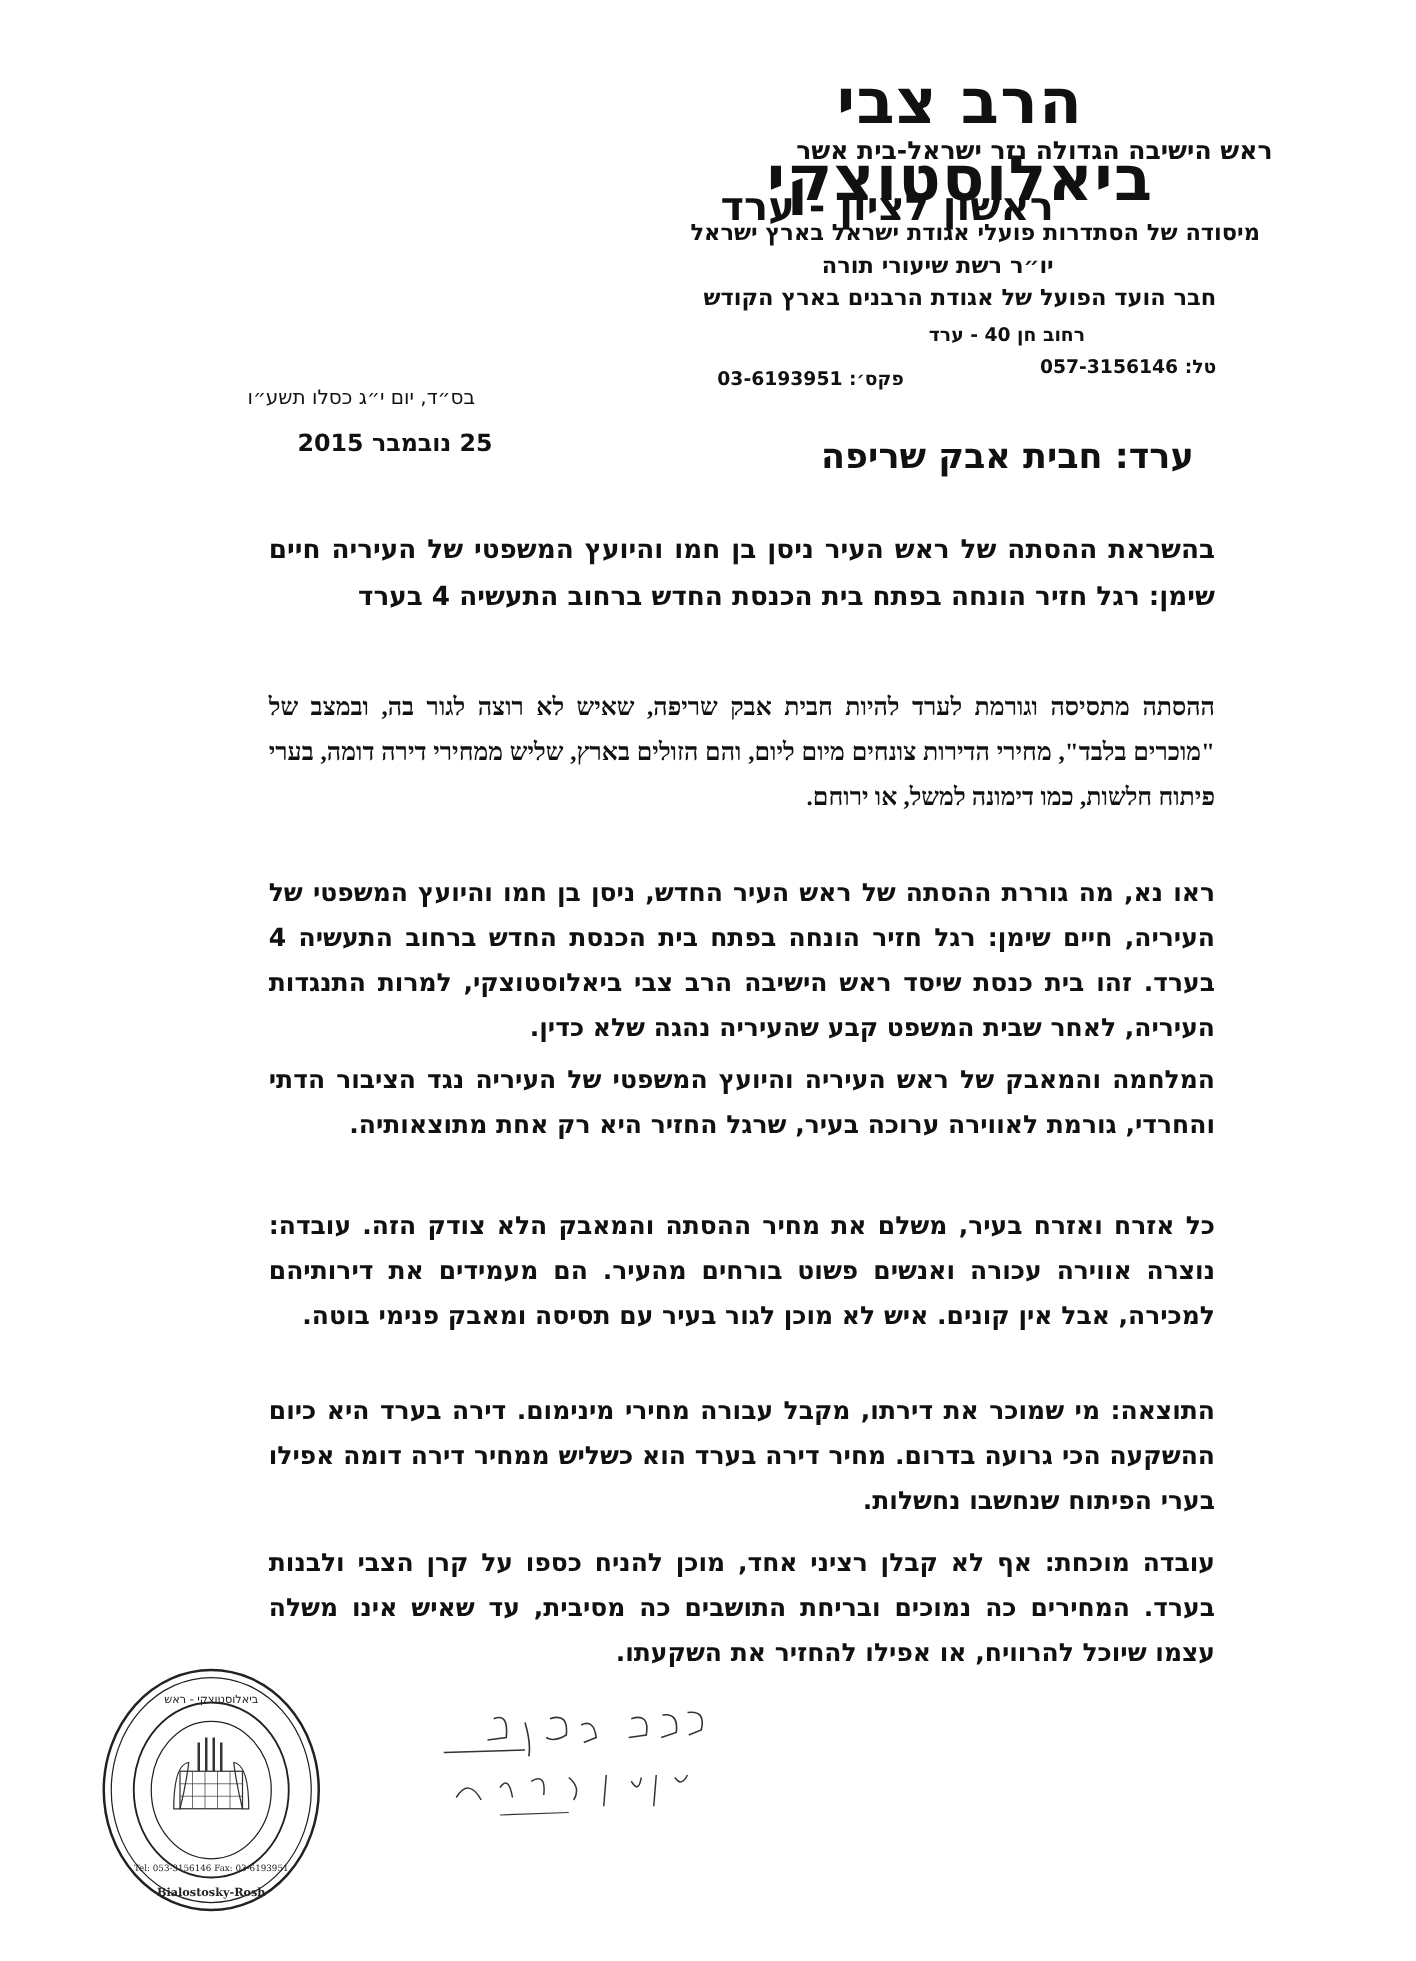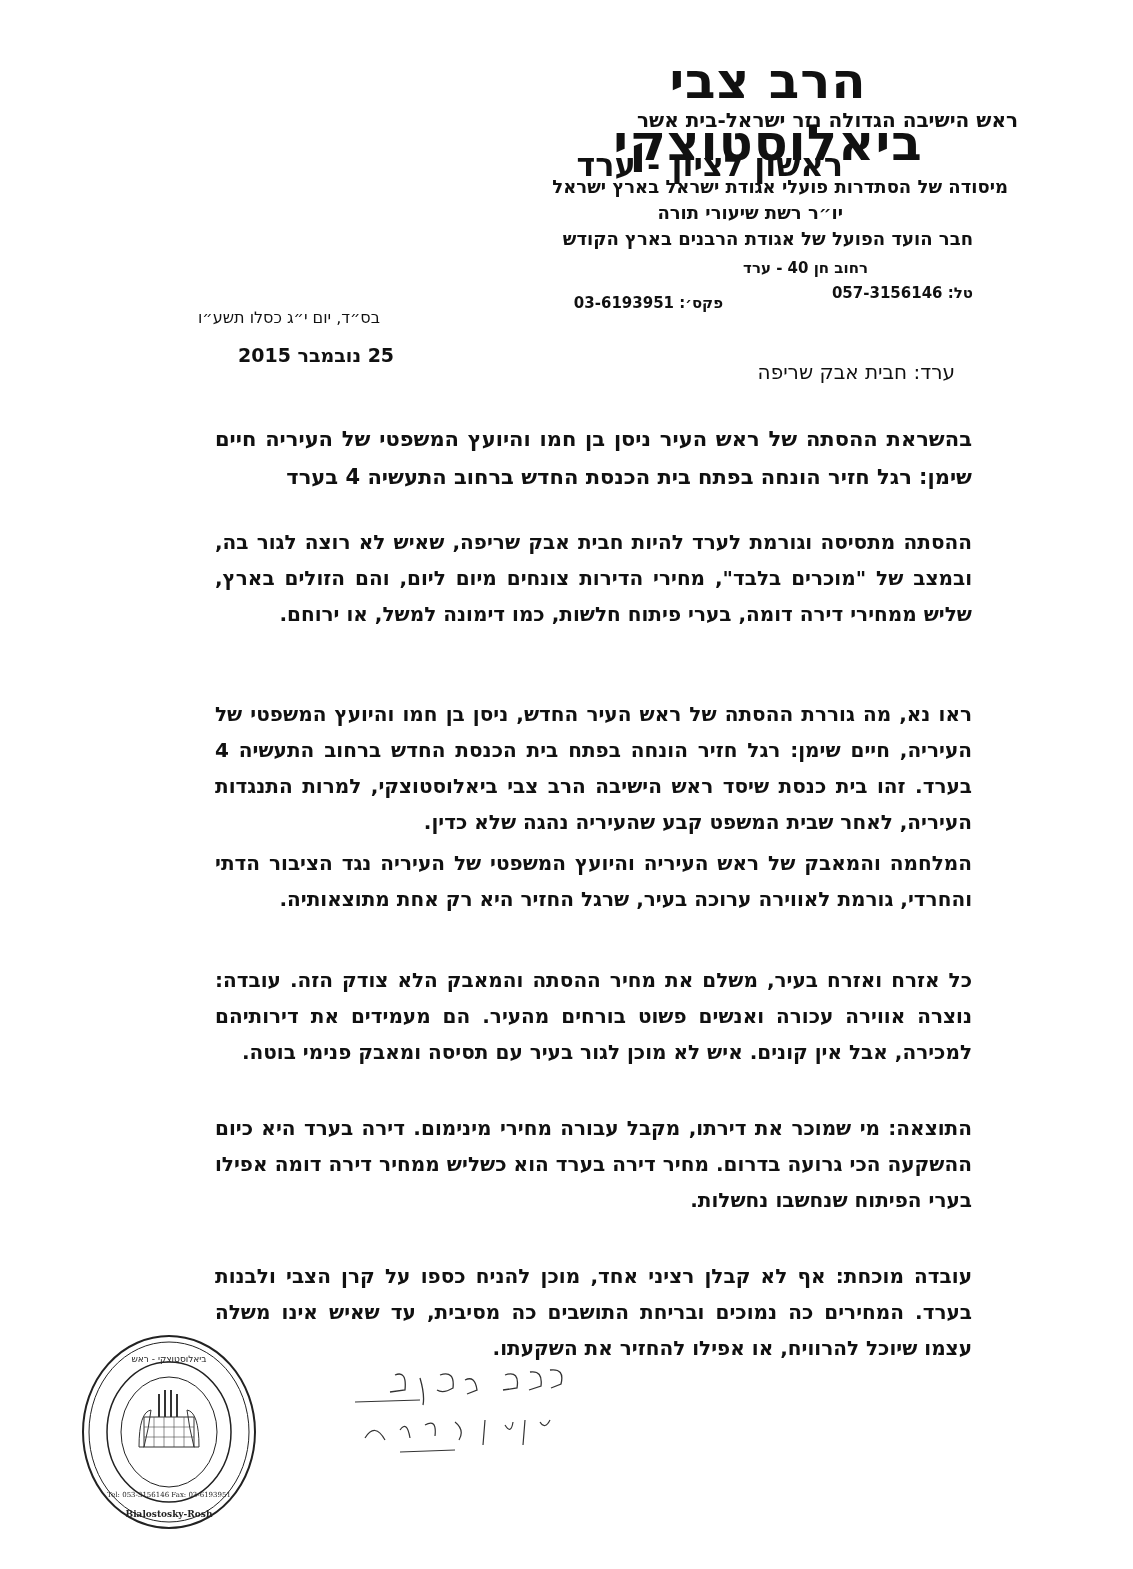--- a/index.html
+++ b/index.html
@@ -6,21 +6,21 @@
   body { width:1133px; height:1569px; position:relative; overflow:hidden; font-family:"DejaVu Sans", sans-serif; color:#111; }
   .rtl { direction:rtl; unicode-bidi:plaintext; }
   .letterhead { position:absolute; right:125px; top:40px; width:520px; text-align:center; }
   .lh-name { font-size:50px; font-weight:bold; letter-spacing:1px; line-height:62px; position:absolute; right:0; top:10px; width:480px; text-align:center; }
   .lh-title { font-size:20px; font-weight:bold; position:absolute; right:-10px; top:68px; white-space:nowrap; }
   .lh-city { font-size:32px; font-weight:bold; position:absolute; right:165px; top:106px; white-space:nowrap; }
   .lh-line { font-size:18px; font-weight:bold; position:absolute; white-space:nowrap; }
   .lh-small { font-size:15px; font-weight:bold; position:absolute; white-space:nowrap; }
   .date-heb { position:absolute; left:198px; top:308px; font-size:16px; white-space:nowrap; }
   .date-greg { position:absolute; left:238px; top:344px; font-size:19px; font-weight:bold; white-space:nowrap; }
-  .headline { position:absolute; right:178px; top:360px; font-size:20px; font-weight:normal; white-space:nowrap; }
+  .headline { position:absolute; right:178px; top:348px; font-size:28px; font-weight:bold; white-space:nowrap; }
   .para { position:absolute; left:215px; width:757px; font-size:20px; font-weight:bold; line-height:36px; text-align:justify; text-align-last:right; }
   .sub { font-size:21px; line-height:38px; }
   .seal { position:absolute; left:79px; top:1332px; width:180px; height:200px; }
   .signature { position:absolute; left:345px; top:1360px; width:240px; height:110px; }
 </style>
 </head>
 <body>
 
 <div class="letterhead rtl">
   <div class="lh-name">הרב צבי ביאלוסטוצקי</div>
@@ -34,26 +34,26 @@
 <div class="lh-small rtl" style="right:160px; top:284px;">טל: 057-3156146</div>
 <div class="lh-small rtl" style="right:410px; top:284px;margin-top:10px;">פקס׳: 03-6193951</div>
 
 <div class="date-heb rtl">בס״ד, יום י״ג כסלו תשע״ו</div>
 <div class="date-greg rtl">25 נובמבר 2015</div>
 
 <div class="headline rtl">ערד: חבית אבק שריפה</div>
 
 <div class="para sub rtl" style="top:420px;">בהשראת ההסתה של ראש העיר ניסן בן חמו והיועץ המשפטי של העיריה חיים שימן: רגל חזיר הונחה בפתח בית הכנסת החדש ברחוב התעשיה 4 בערד</div>
 
-<div class="para rtl" style="top:524px;">ההסתה מתסיסה וגורמת לערד להיות חבית אבק שריפה, שאיש לא רוצה לגור בה, ובמצב של "מוכרים בלבד", מחירי הדירות צונחים מיום ליום, והם הזולים בארץ, שליש ממחירי דירה דומה, בערי פיתוח חלשות, כמו דימונה למשל, או ירוחם.</div>
+<div class="para rtl" style="top:548px;font-family:Liberation Serif, serif;">ההסתה מתסיסה וגורמת לערד להיות חבית אבק שריפה, שאיש לא רוצה לגור בה, ובמצב של "מוכרים בלבד", מחירי הדירות צונחים מיום ליום, והם הזולים בארץ, שליש ממחירי דירה דומה, בערי פיתוח חלשות, כמו דימונה למשל, או ירוחם.</div>
 <div class="para rtl" style="top:696px;">ראו נא, מה גוררת ההסתה של ראש העיר החדש, ניסן בן חמו והיועץ המשפטי של העיריה, חיים שימן: רגל חזיר הונחה בפתח בית הכנסת החדש ברחוב התעשיה 4 בערד. זהו בית כנסת שיסד ראש הישיבה הרב צבי ביאלוסטוצקי, למרות התנגדות העיריה, לאחר שבית המשפט קבע שהעיריה נהגה שלא כדין.</div>
 <div class="para rtl" style="top:845px;">המלחמה והמאבק של ראש העיריה והיועץ המשפטי של העיריה נגד הציבור הדתי והחרדי, גורמת לאווירה ערוכה בעיר, שרגל החזיר היא רק אחת מתוצאותיה.</div>
 <div class="para rtl" style="top:962px;">כל אזרח ואזרח בעיר, משלם את מחיר ההסתה והמאבק הלא צודק הזה. עובדה: נוצרה אווירה עכורה ואנשים פשוט בורחים מהעיר. הם מעמידים את דירותיהם למכירה, אבל אין קונים. איש לא מוכן לגור בעיר עם תסיסה ומאבק פנימי בוטה.</div>
 <div class="para rtl" style="top:1110px;">התוצאה: מי שמוכר את דירתו, מקבל עבורה מחירי מינימום. דירה בערד היא כיום ההשקעה הכי גרועה בדרום. מחיר דירה בערד הוא כשליש ממחיר דירה דומה אפילו בערי הפיתוח שנחשבו נחשלות.</div>
-<div class="para rtl" style="top:1232px;margin-top:26px;">עובדה מוכחת: אף לא קבלן רציני אחד, מוכן להניח כספו על קרן הצבי ולבנות בערד. המחירים כה נמוכים ובריחת התושבים כה מסיבית, עד שאיש אינו משלה עצמו שיוכל להרוויח, או אפילו להחזיר את השקעתו.</div>
+<div class="para rtl" style="top:1232px;">עובדה מוכחת: אף לא קבלן רציני אחד, מוכן להניח כספו על קרן הצבי ולבנות בערד. המחירים כה נמוכים ובריחת התושבים כה מסיבית, עד שאיש אינו משלה עצמו שיוכל להרוויח, או אפילו להחזיר את השקעתו.</div>
 
 <div class="seal">
   <svg width="180" height="200" viewBox="0 0 180 200">
     <ellipse cx="90" cy="100" rx="86" ry="96" fill="none" stroke="#222" stroke-width="2"></ellipse>
     <ellipse cx="90" cy="100" rx="80" ry="90" fill="none" stroke="#222" stroke-width="1"></ellipse>
     <ellipse cx="90" cy="100" rx="62" ry="70" fill="none" stroke="#222" stroke-width="1.5"></ellipse>
     <ellipse cx="90" cy="100" rx="48" ry="55" fill="none" stroke="#222" stroke-width="1"></ellipse>
     <rect x="65" y="85" width="50" height="30" fill="none" stroke="#333" stroke-width="1"></rect>
     <path d="M65 95 H115 M65 105 H115 M75 85 V115 M85 85 V115 M95 85 V115 M105 85 V115" stroke="#444" stroke-width="0.6"></path>
     <path d="M80 85 V62 M86 85 V58 M92 85 V58 M98 85 V62" stroke="#333" stroke-width="2"></path>

